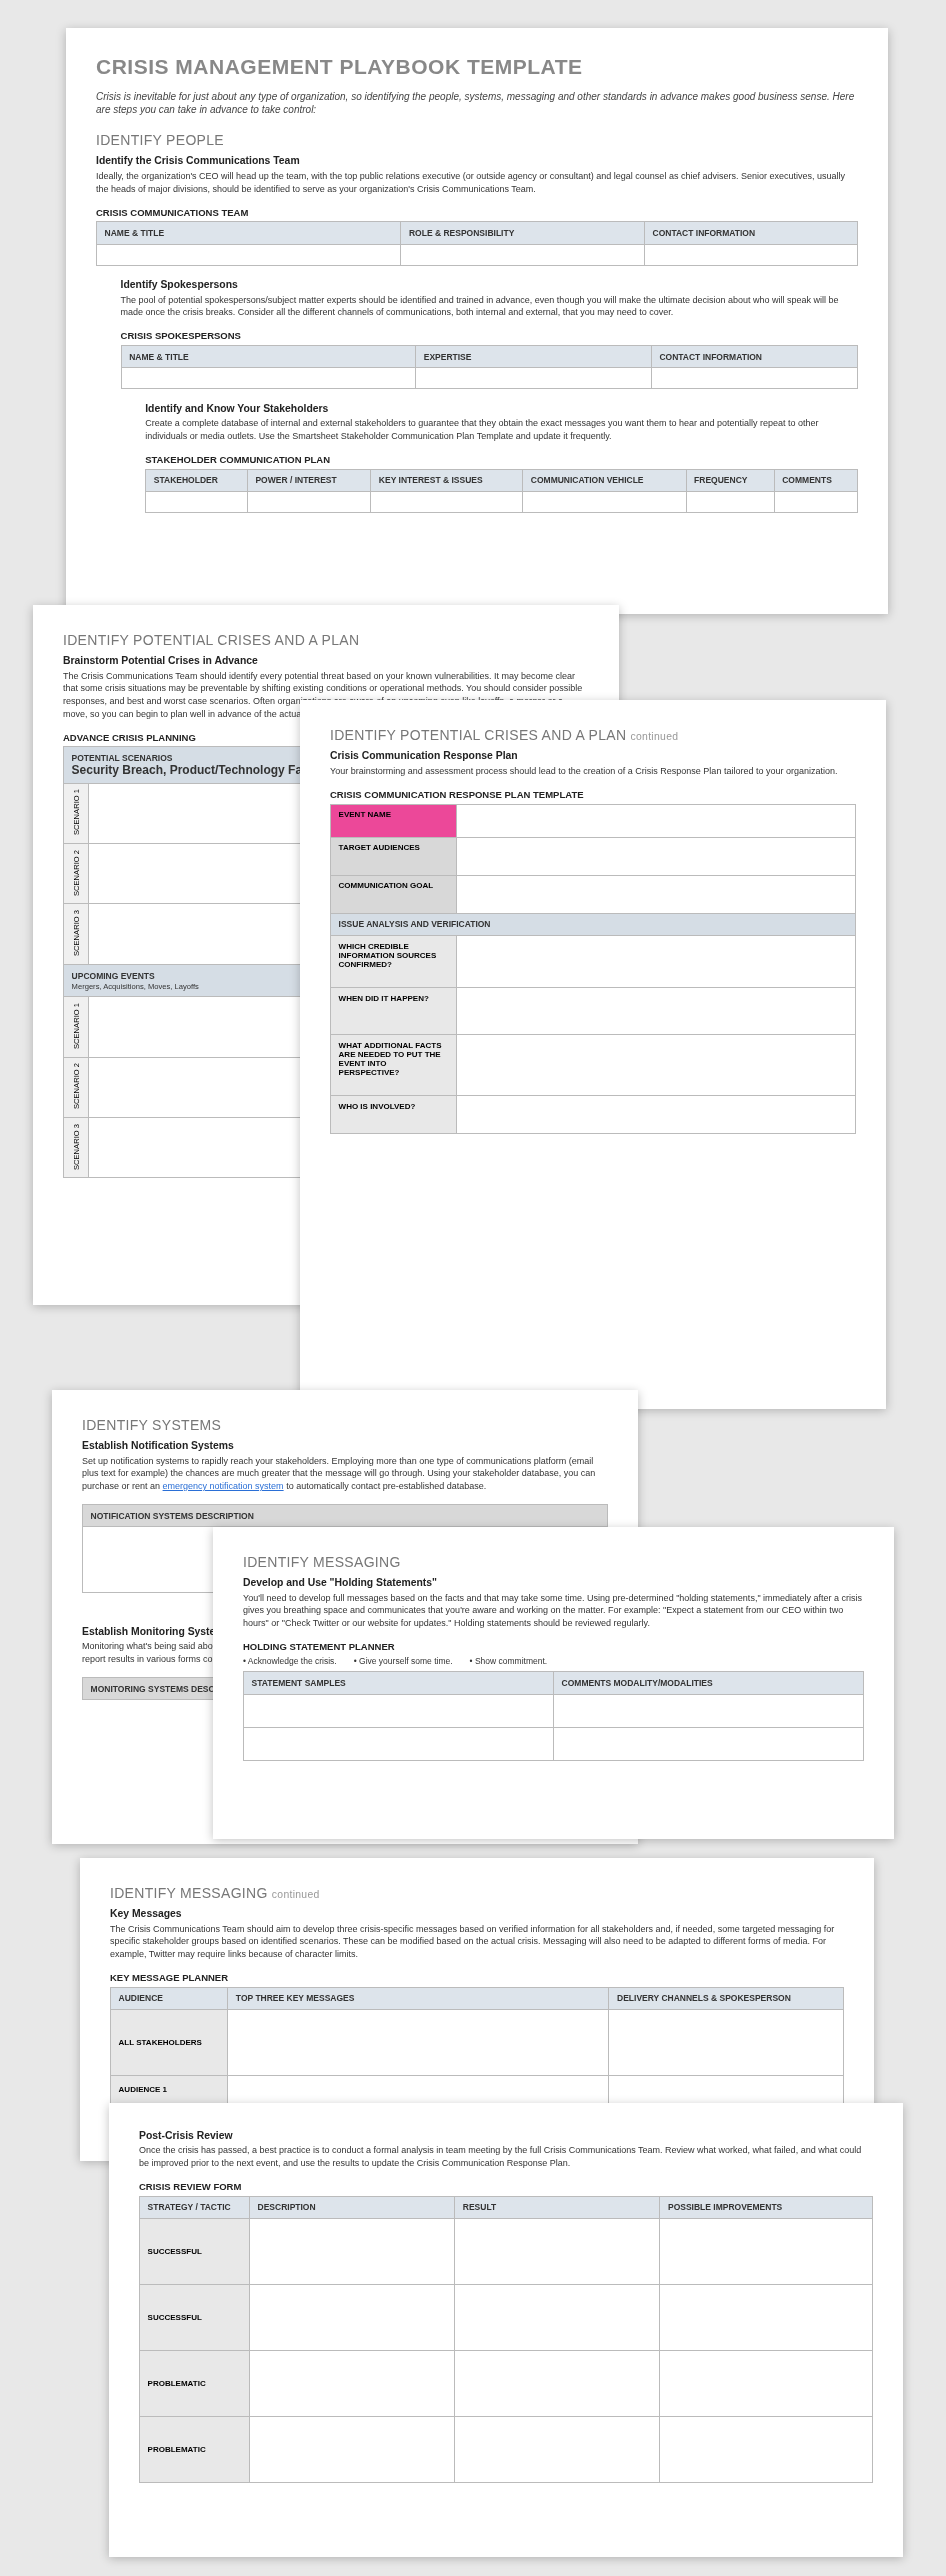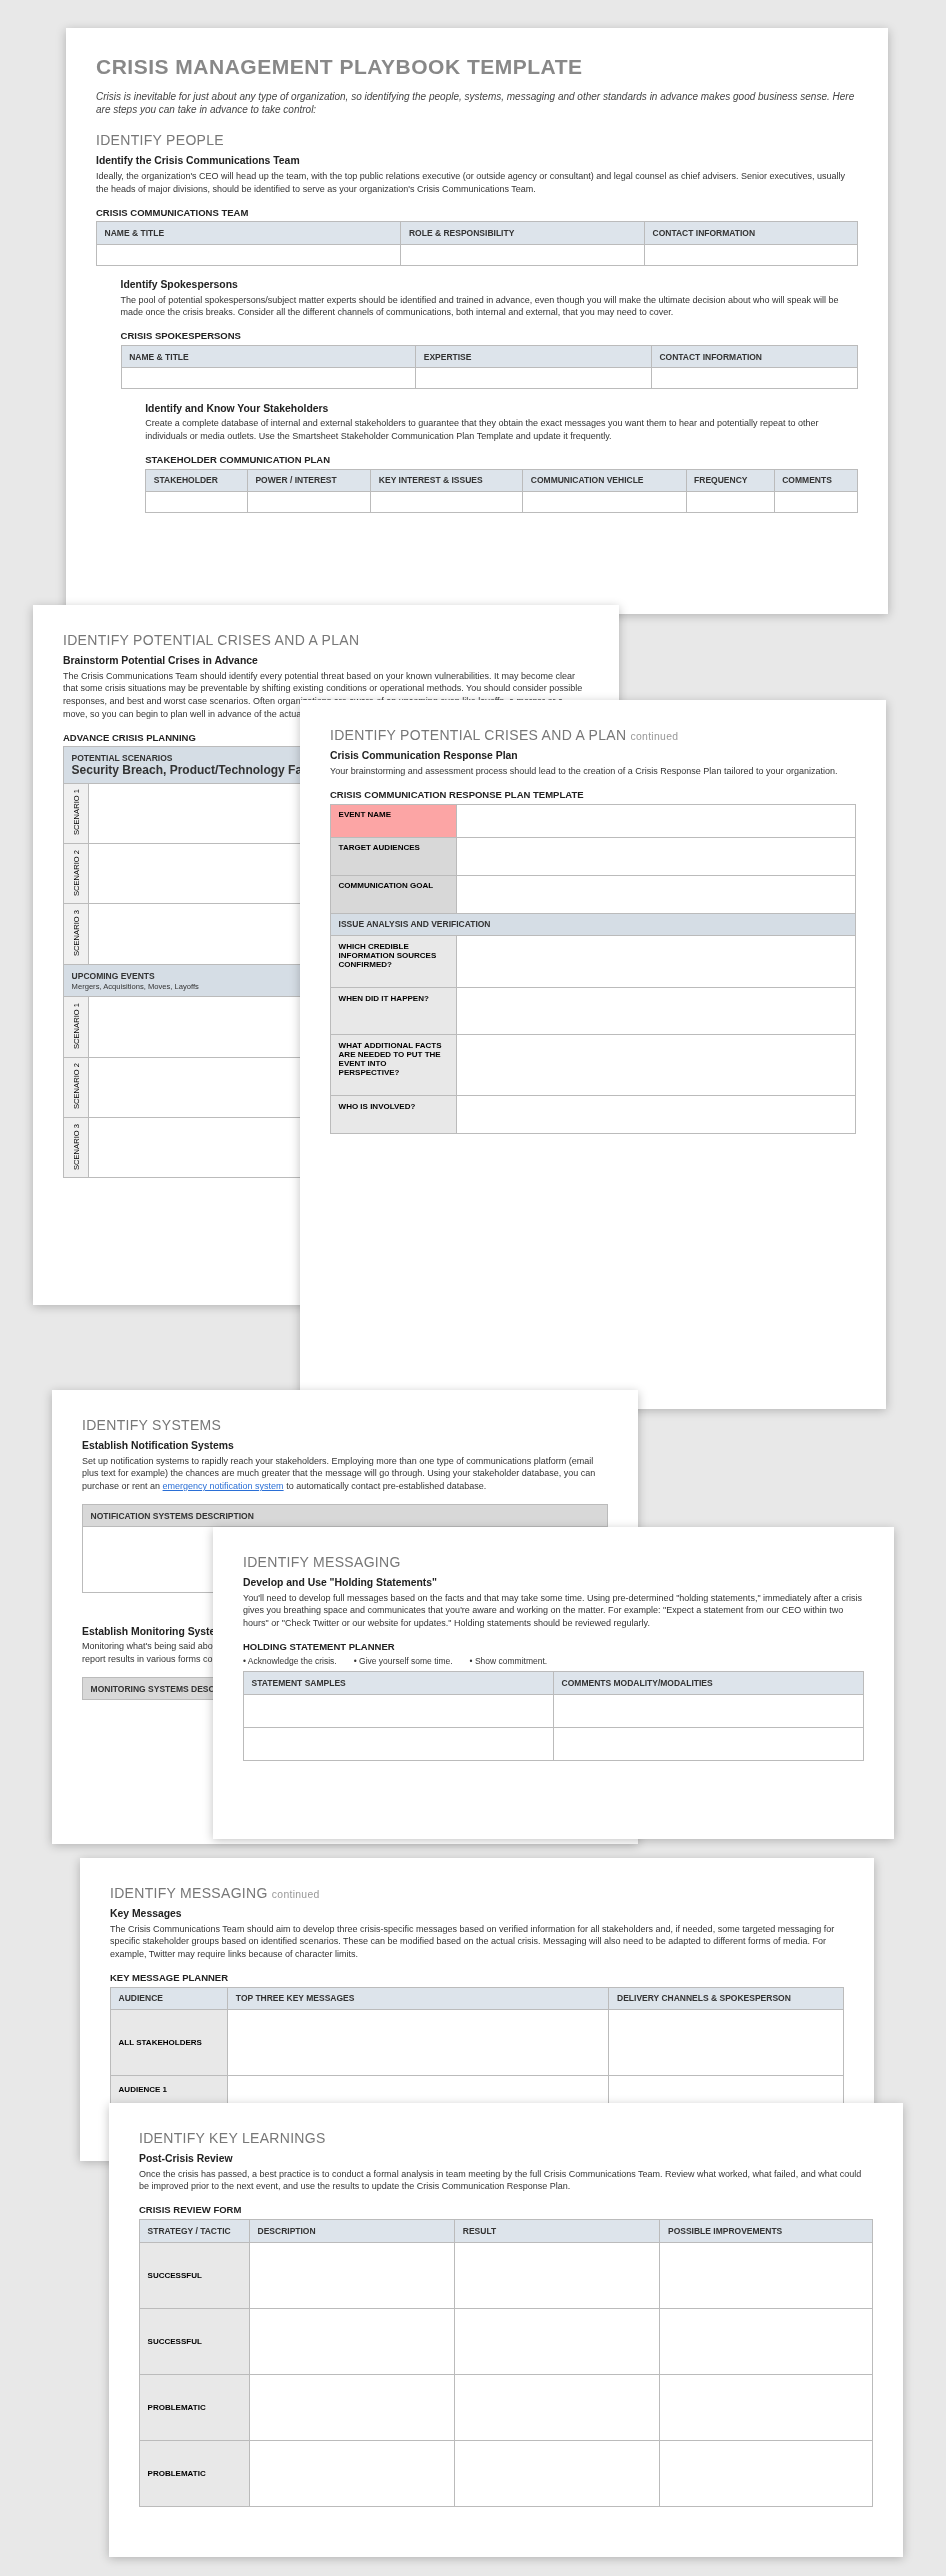--- a/index.html
+++ b/index.html
@@ -156,21 +156,21 @@
 </div>
 
 <div class="page" style="left:300px; top:700px; width:586px; height:709px;">
   <h2 class="section"><span>IDENTIFY POTENTIAL CRISES AND A PLAN</span> <span style="font-size:10.4px;color:#999">continued</span></h2>
   <h3 class="sub">Crisis Communication Response Plan</h3>
   <p class="para">Your brainstorming and assessment process should lead to the creation of a Crisis Response Plan tailored to your organization.</p>
   <div class="tbl-title">CRISIS COMMUNICATION RESPONSE PLAN TEMPLATE</div>
   <table>
     <tbody>
         <tr>
-          <td class="rowhead" style="width:24%;background:#fca5a5">EVENT NAME</td>
+          <td class="rowhead" style="width:24%;background:#ec4899">EVENT NAME</td>
           <td style="height:33px"></td>
         </tr>
     <tr>
           <td class="rowhead" style="background:#d8d8d8">TARGET AUDIENCES</td>
           <td style="height:38px"></td>
         </tr>
     <tr>
           <td class="rowhead" style="background:#d8d8d8">COMMUNICATION GOAL</td>
           <td style="height:38px"></td>
         </tr>
@@ -269,21 +269,20 @@
     <tr>
           <td class="rowhead" style="vertical-align:middle">AUDIENCE 1</td>
           <td style="height:28px"></td>
           <td></td>
         </tr>
   </tbody>
     </table>
 </div>
 
 <div class="page" style="left:109px; top:2103px; width:794px; height:454px;">
-  <h2 class="section">IDENTIFY KEY LEARNINGS</h2>
   <h3 class="sub">Post-Crisis Review</h3>
   <p class="para">Once the crisis has passed, a best practice is to conduct a formal analysis in team meeting by the full Crisis Communications Team. Review what worked, what failed, and what could be improved prior to the next event, and use the results to update the Crisis Communication Response Plan.</p>
   <div class="tbl-title">CRISIS REVIEW FORM</div>
   <table>
     <tbody>
         <tr>
       <th style="width:15%">STRATEGY / TACTIC</th>
       <th style="width:28%">DESCRIPTION</th>
       <th style="width:28%">RESULT</th>
       <th>POSSIBLE IMPROVEMENTS</th>

